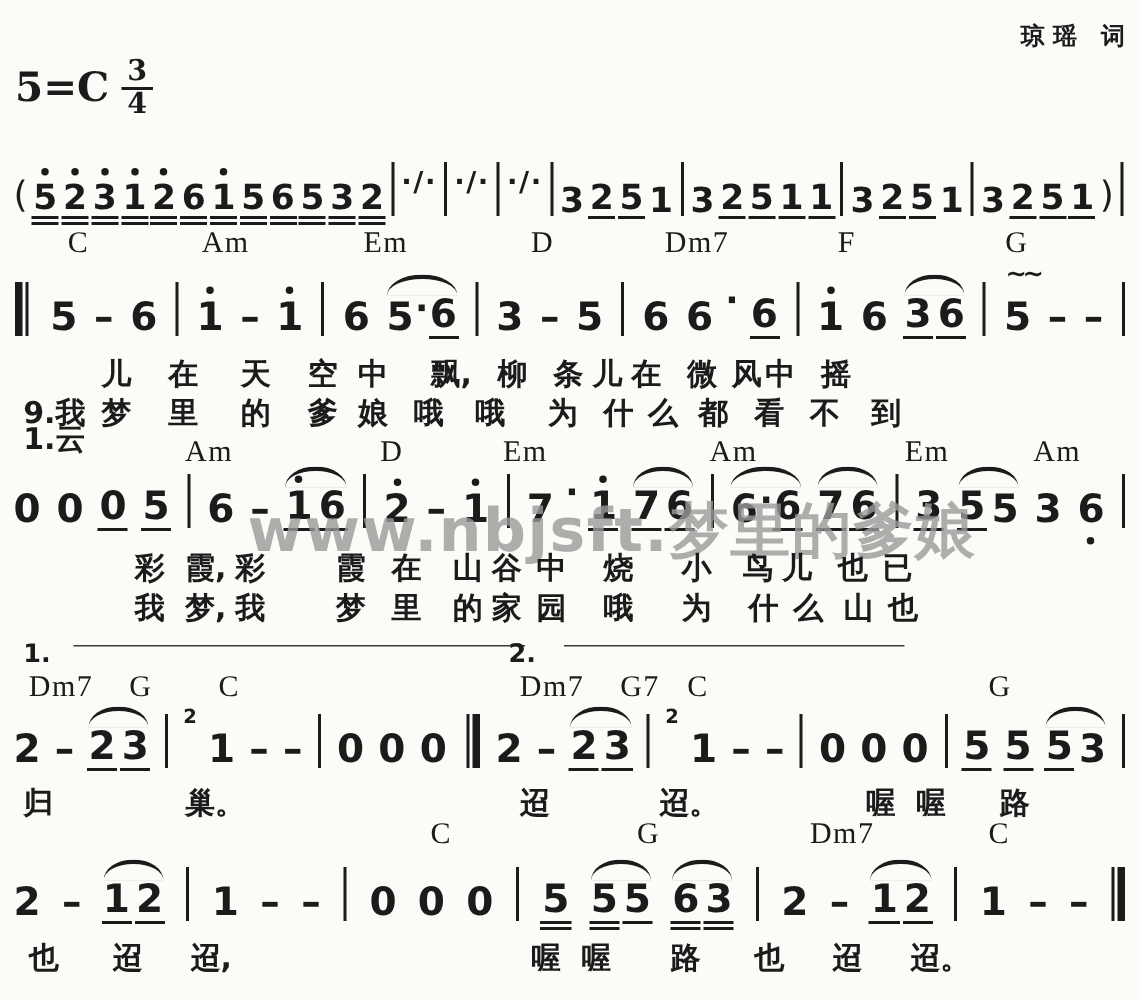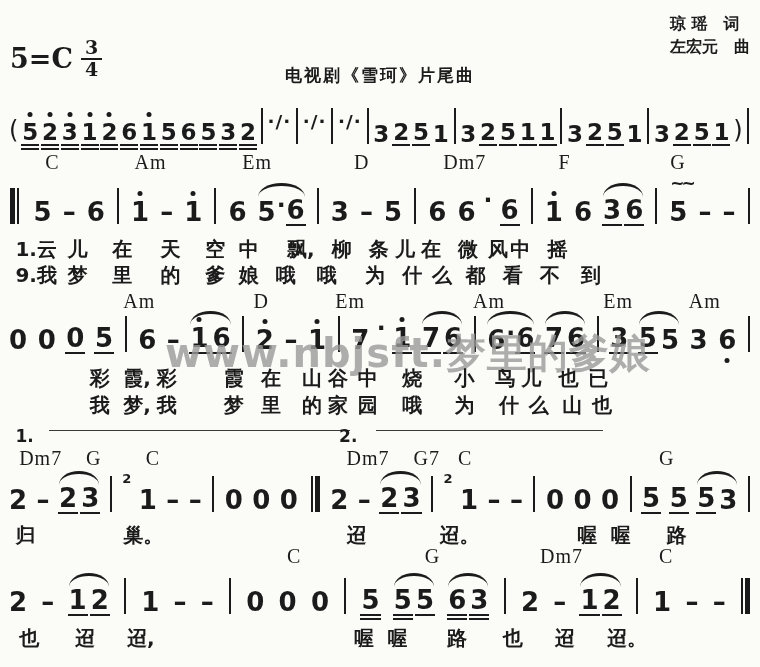--- a/index.html
+++ b/index.html
@@ -70,25 +70,23 @@
 <div id="sheet">
 
   <div class="keytime">
     <span>5=C</span>
     <span class="ts">
       <span class="num">3</span>
       <span class="den">4</span>
     </span>
   </div>
 
-  <div class="hdr-sub">电视剧《雪珂》片尾曲</div>
 
   <div class="credits">
     <div>琼 瑶　词</div>
-    <div>左宏元　曲</div>
   </div>
 
   <div class="watermark">www.nbjsft.梦里的爹娘</div>
 
   <div id="score">
       <div class="row notes" style="top: 106px; font-size: 23px;">
         <span class="n paren">(</span>
         <span class="n u2 da">5</span>
         <span class="n u2 da">2</span>
         <span class="n u2 da">3</span>
@@ -206,21 +204,21 @@
           <i class="b1"></i>
         </span>
         <span class="n trill">5</span>
         <span class="n">–</span>
         <span class="n">–</span>
         <span class="barw">
           <i class="b1"></i>
         </span>
       </div>
       <div class="row lyrics" style="top: 236px;">
-        <span class="abs" style="left: 1%;">1.云</span>
+        <span class="abs" style="left: 1%; margin-top: 43px;">1.云</span>
         <span class="abs" style="left: 8%;">儿</span>
         <span class="abs" style="left: 14%;">在</span>
         <span class="abs" style="left: 20.5%;">天</span>
         <span class="abs" style="left: 26.5%;">空</span>
         <span class="abs" style="left: 31%;">中</span>
         <span class="abs" style="left: 37.5%;">飘,</span>
         <span class="abs" style="left: 43.5%;">柳</span>
         <span class="abs" style="left: 48.5%;">条</span>
         <span class="abs" style="left: 52%;">儿</span>
         <span class="abs" style="left: 55.5%;">在</span>

